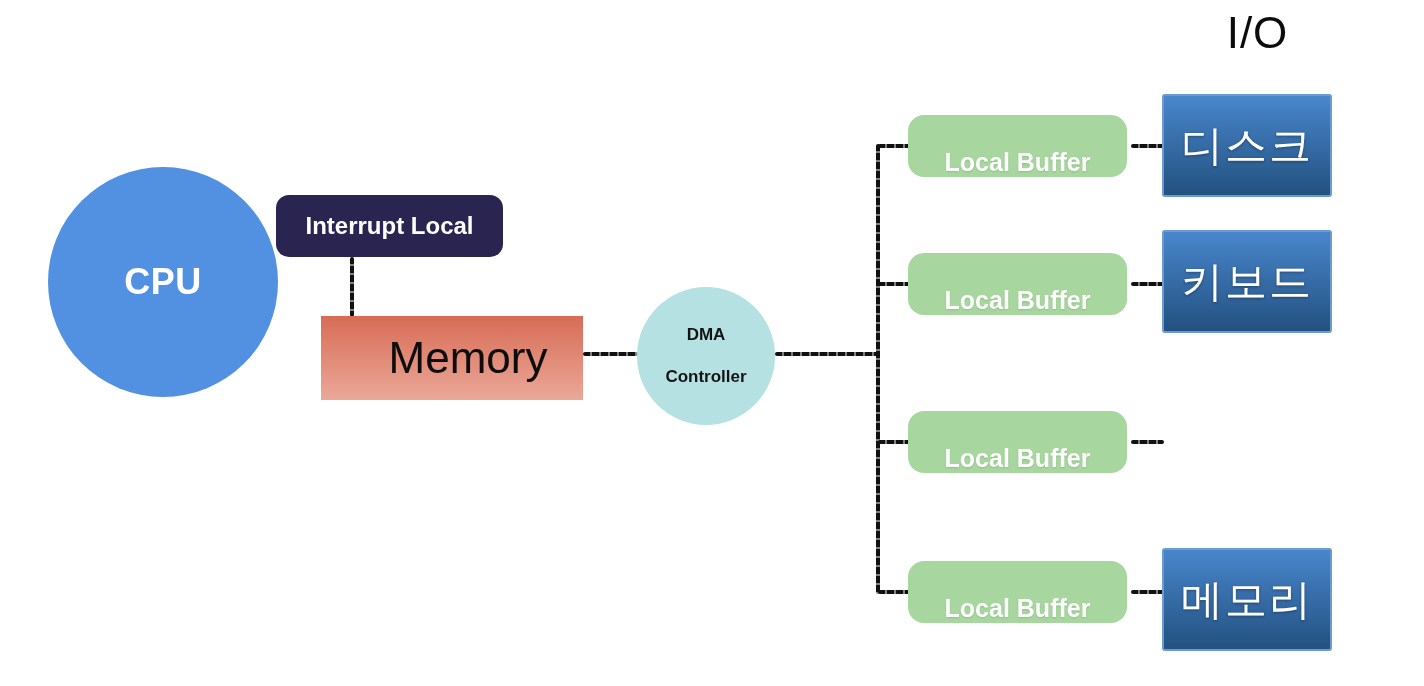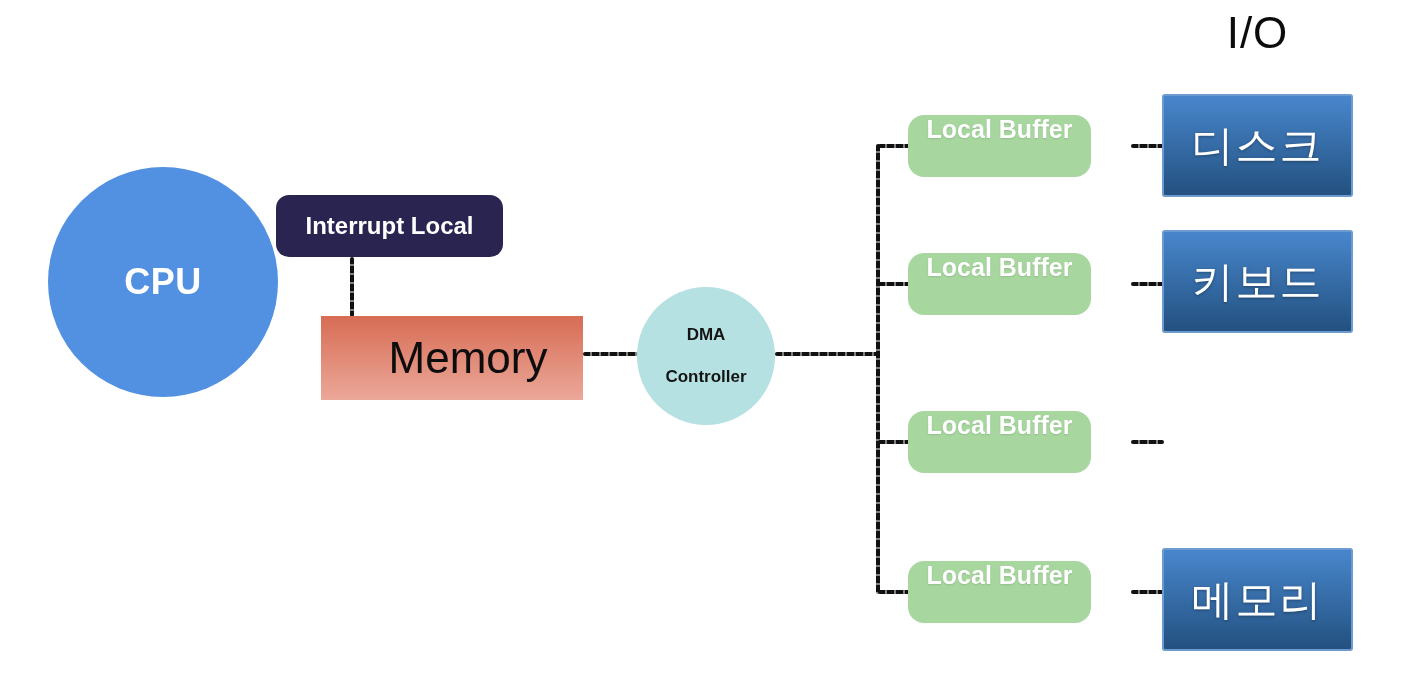--- a/index.html
+++ b/index.html
@@ -100,37 +100,37 @@
     width: 191px;
     text-align: center;
     color: #0c0c0c;
     font-size: 44px; font-weight: 500;
     letter-spacing: 1px;
   }
 
   .buffer {
     position: absolute;
     left: 908px;
-    width: 183px; height: 62px;
+    width: 219px; height: 62px;
     border-radius: 16px;
     background: var(--buffer-fill);
-    display: flex; align-items: flex-start; justify-content: center;
+    display: flex; align-items: flex-end; justify-content: center;
     color: #ffffff;
     font-size: 25px; font-weight: bold;
     text-shadow: 0 1px 2px rgba(0,0,0,0.12);
   }
   .buffer.r1 { top: 115px; }
   .buffer.r2 { top: 253px; }
   .buffer.r3 { top: 411px; }
   .buffer.r4 { top: 561px; }
 
   .device {
     position: absolute;
     left: 1162px;
-    width: 191px; height: 103px;
+    width: 170px; height: 103px;
     border: 2px solid #6b9bd0;
     border-radius: 3px;
     background: linear-gradient(180deg,
       var(--device-gradient-top), var(--device-gradient-bottom));
     display: flex; align-items: center; justify-content: center;
     color: #ffffff;
     font-size: 42px; font-weight: 500;
     letter-spacing: 2px;
     text-shadow: 0 1px 3px rgba(0,0,0,0.35);
   }

